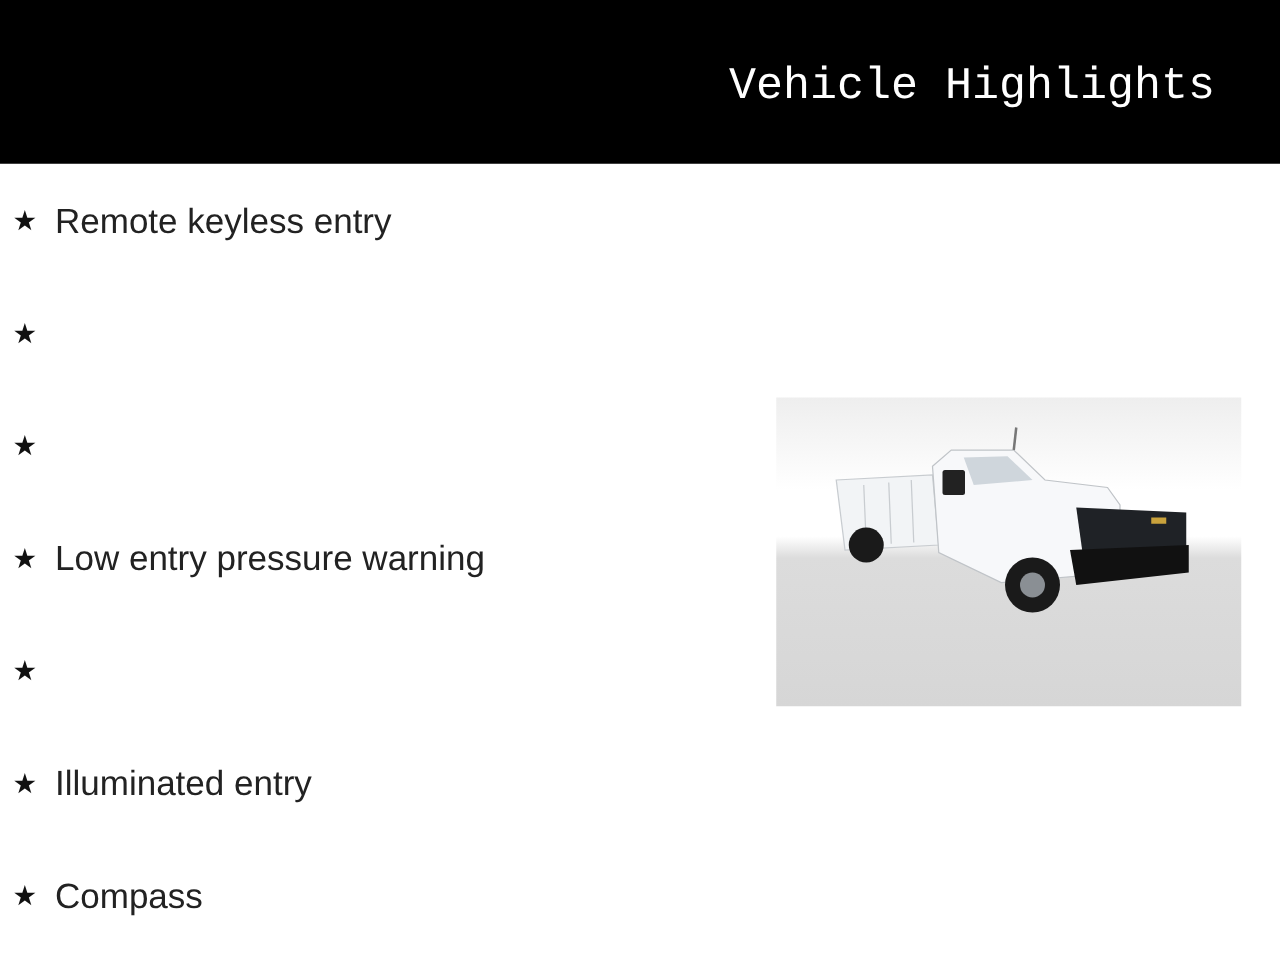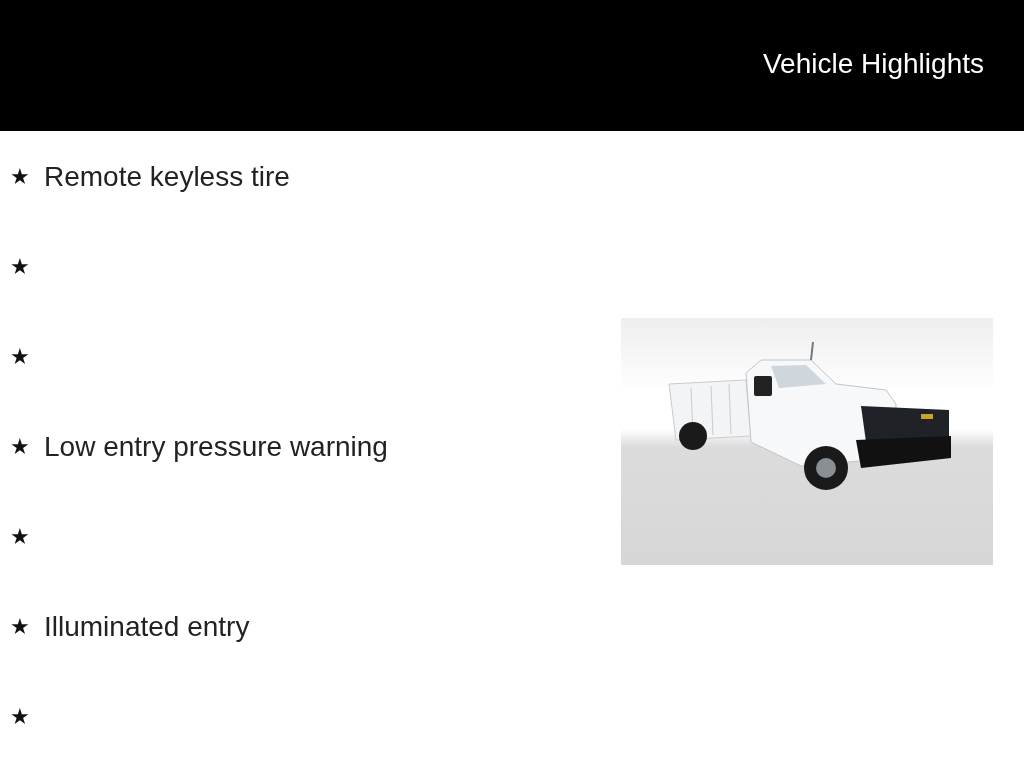--- a/index.html
+++ b/index.html
@@ -1,53 +1,54 @@
 <!DOCTYPE html>
 <html><head>
 <meta charset="utf-8">
 <style>
   html, body { margin:0; padding:0; }
   body { width:1024px; height:768px; background:#ffffff; position:relative; overflow:hidden; font-family:"Liberation Sans", sans-serif; }
   .header { position:absolute; left:0; top:0; width:1024px; height:131px; background:#000000; }
-  .header-title { position:absolute; right:40px; top:48px; color:#ffffff; font-size:28px; letter-spacing:0px; }
+  .header-title { position:absolute; right:52px; top:48px; color:#ffffff; font-size:36px; letter-spacing:0px;font-family:Liberation Mono, monospace; }
   .item { position:absolute; left:10px; height:40px; display:flex; align-items:center; color:#222222; font-size:28px; }
   .star { font-size:22px; width:34px; color:#111; }
   .photo { position:absolute; left:621px; top:318px; width:372px; height:247px; background:linear-gradient(#eeeeee 0%, #ffffff 30%, #ffffff 45%, #dcdcdc 52%, #d6d6d6 100%); overflow:hidden; }
   .photo svg { position:absolute; left:0; top:0; }
 </style>
 </head>
 <body>
 
 <div class="header">
   <div class="header-title">Vehicle Highlights</div>
 </div>
 
 <div class="item" style="top:157px">
   <span class="star">★</span>
-  <span>Remote keyless tire</span>
+  <span>Remote keyless entry</span>
 </div>
 <div class="item" style="top:247px">
   <span class="star">★</span>
 </div>
 <div class="item" style="top:337px">
   <span class="star">★</span>
 </div>
 <div class="item" style="top:427px">
   <span class="star">★</span>
   <span>Low entry pressure warning</span>
 </div>
 <div class="item" style="top:517px">
   <span class="star">★</span>
 </div>
 <div class="item" style="top:607px">
   <span class="star">★</span>
   <span>Illuminated entry</span>
 </div>
 <div class="item" style="top:697px">
   <span class="star">★</span>
+  <span>Compass</span>
 </div>
 
 <div class="photo" title="White service body pickup truck">
   <svg width="372" height="247" viewBox="0 0 372 247">
 
     <path d="M48 66 L125 62 L130 118 L55 122 Z" fill="#f2f4f6" stroke="#c8ccd0"></path>
     <line x1="70" y1="70" x2="72" y2="118" stroke="#c8ccd0"></line>
     <line x1="90" y1="68" x2="92" y2="117" stroke="#c8ccd0"></line>
     <line x1="108" y1="66" x2="110" y2="116" stroke="#c8ccd0"></line>
 

